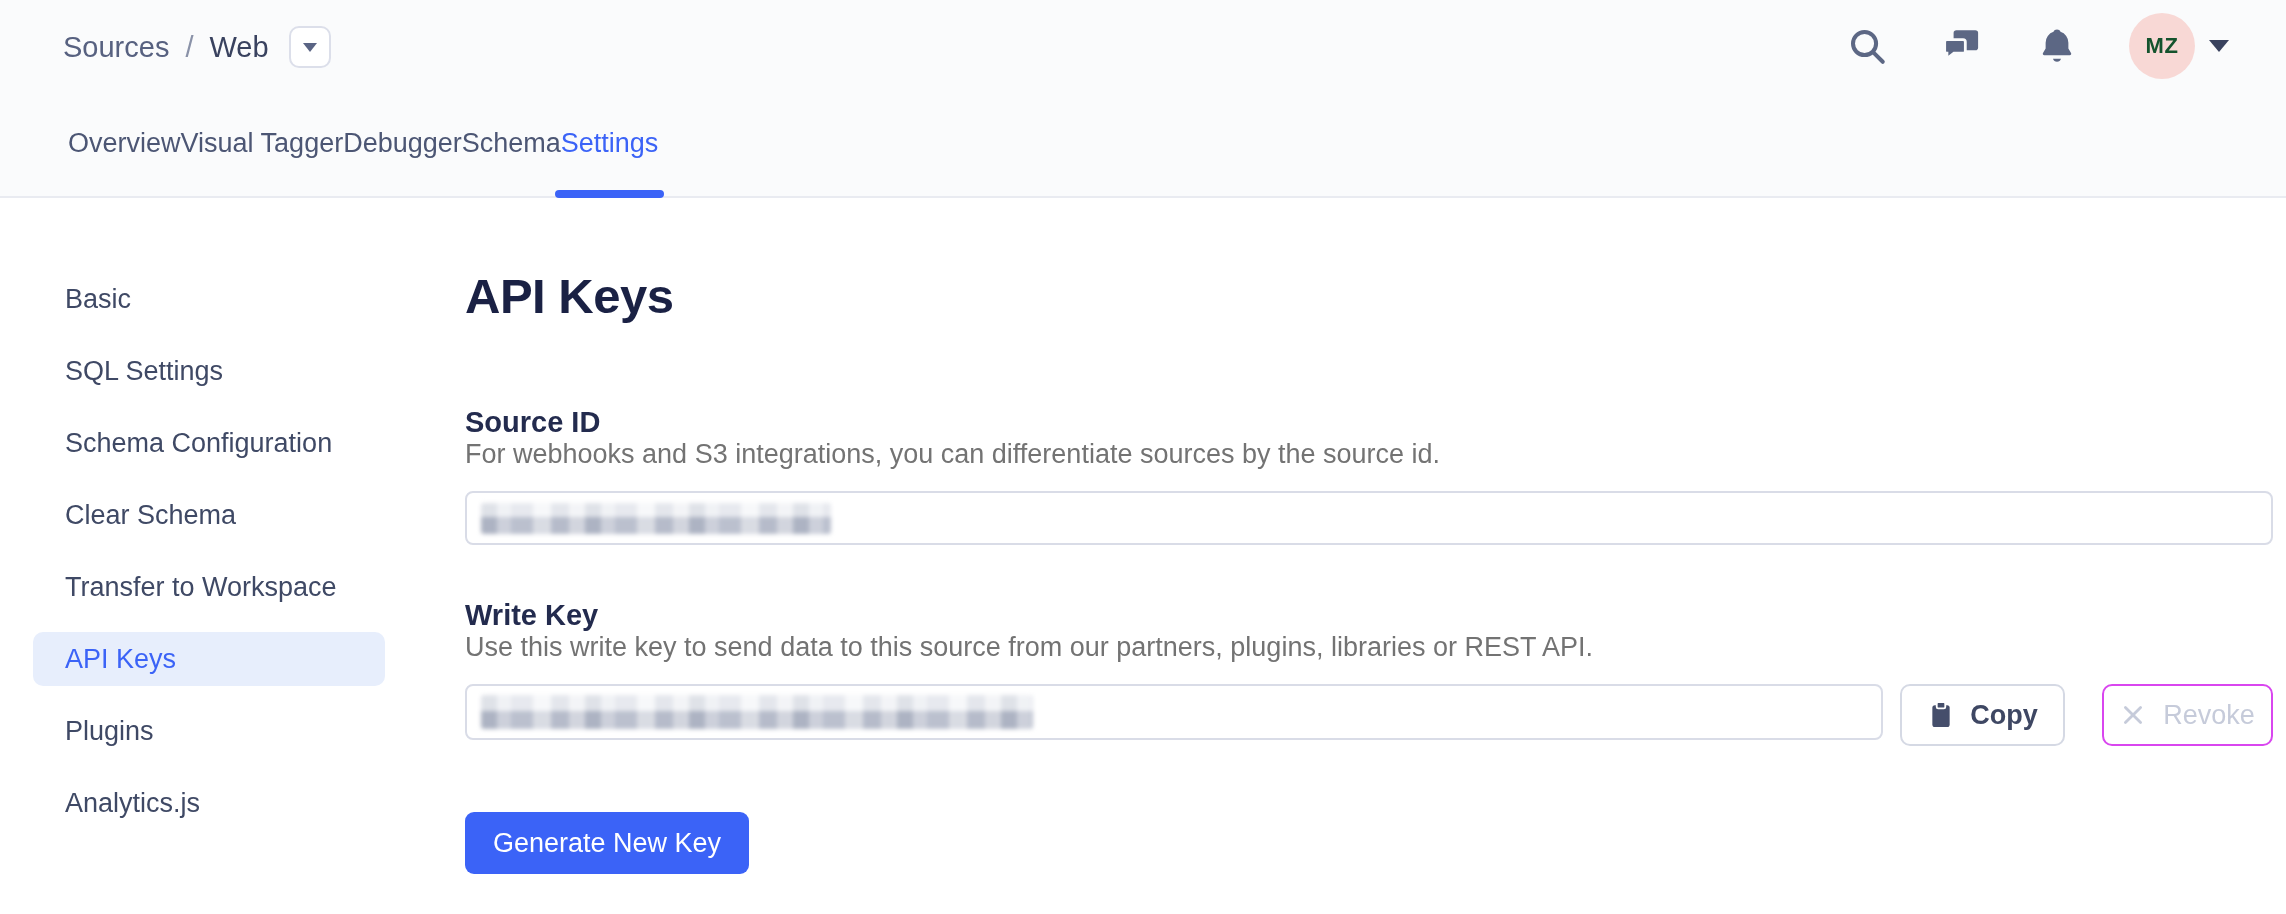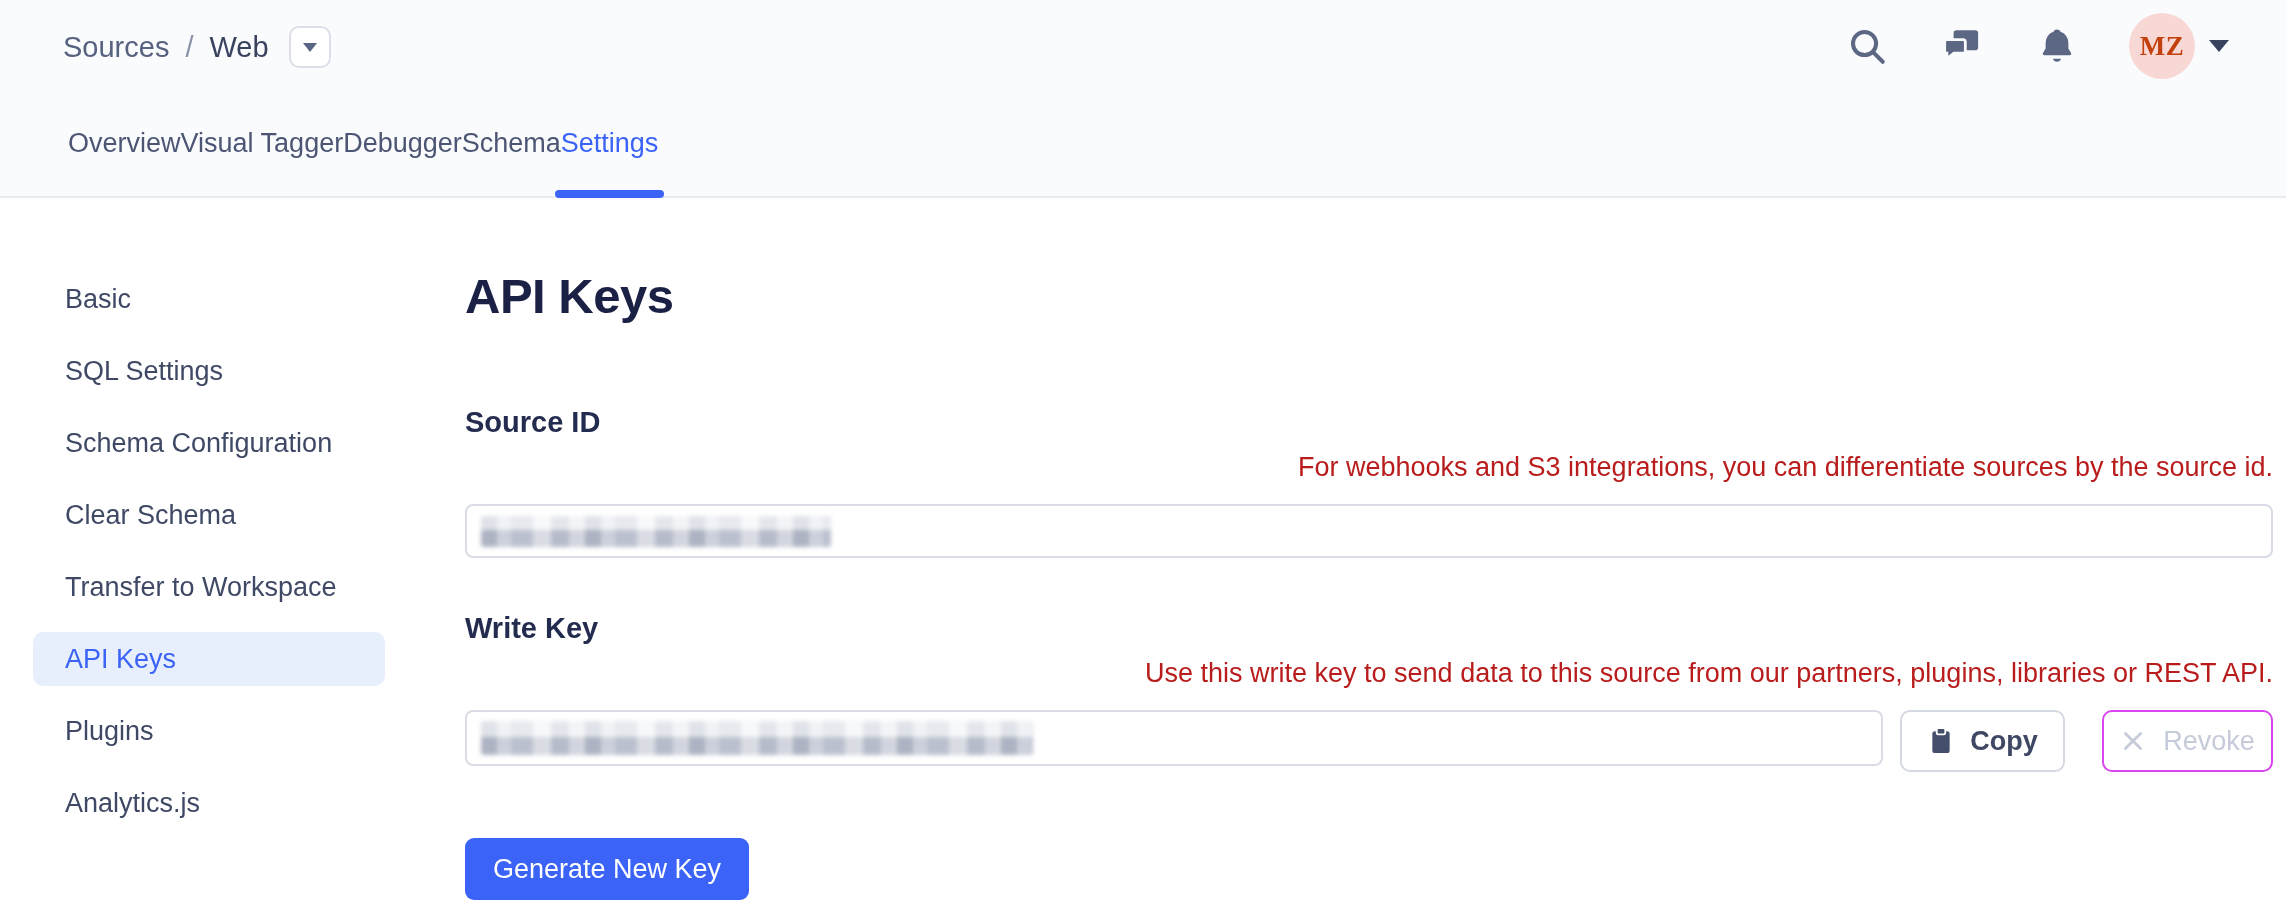--- a/index.html
+++ b/index.html
@@ -40,23 +40,23 @@
   
   .topbar-right {
     position:absolute; top:13px; left:1845px; height:66px;
     display:flex; align-items:center;
   }
   .tb-icon { width:44px; height:44px; display:flex; align-items:center; justify-content:center; cursor:pointer; }
   .tb-icon svg { width:42px; height:42px; }
   .mr51 { margin-right:51px; } .mr50 { margin-right:50px; } .mr14 { margin-right:14px; }
   .avatar {
     width:66px; height:66px; border-radius:50%;
-    background:#F8D8D5; color:#c2410c;
+    background:#F8D8D5; color:#14532d;
     display:flex; align-items:center; justify-content:center;
-    font-size:27px; font-weight:700; letter-spacing:.5px; cursor:pointer;font-family:Liberation Serif, serif;
+    font-size:22px; font-weight:700; letter-spacing:.5px; cursor:pointer;
   }
   .caret-dark {
     width:0; height:0; cursor:pointer;
     border-left:10px solid transparent; border-right:10px solid transparent;
     border-top:12px solid #39425E;
   }
 
   
   .tabs {
     position:absolute; left:68px; top:118px; height:80px;
@@ -91,21 +91,21 @@
   .page-title {
     margin-top:70px; font-size:49px; line-height:56px;
     font-weight:700; color:#1A2144; letter-spacing:-.5px;
   }
   .section-label {
     margin-top:82px; font-size:29px; line-height:32px;
     font-weight:700; color:#232B4E;
   }
   .section-label.second { margin-top:54px; }
   .section-desc {
-    margin-top:14px; font-size:27px; line-height:30px; color:#b91c1c;text-align:right;
+    margin-top:1px; font-size:27px; line-height:30px; color:#737373;
   }
   .field {
     margin-top:22px; height:54px; background:#ffffff;
     border:2px solid #D9DCE7; border-radius:8px;
     display:flex; align-items:center; padding-left:14px;
   }
   .field-row {
     margin-top:22px; display:flex; align-items:flex-start;
   }
   .field-row .field { margin-top:0; flex:1; height:56px; }

